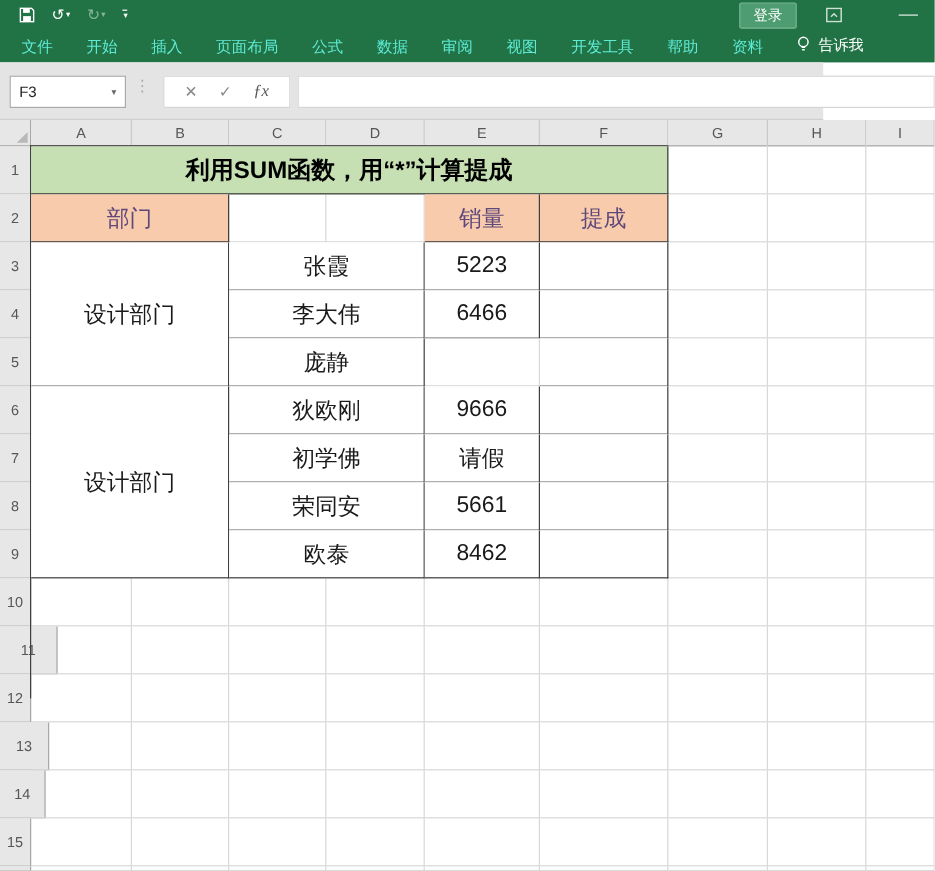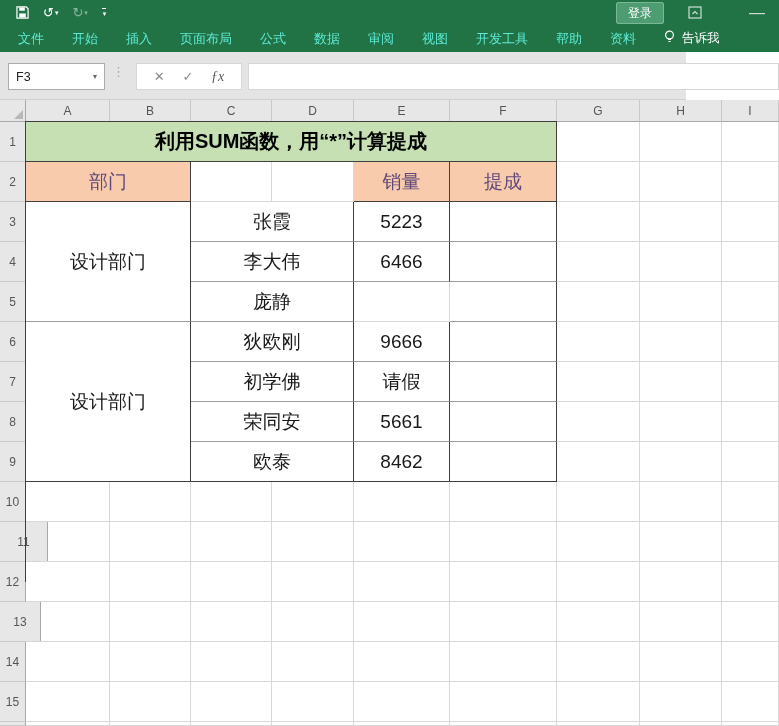--- a/index.html
+++ b/index.html
@@ -148,21 +148,21 @@
     <div class="rowhdr" style="left: 0px; top: 142px; width: 26px; height: 40px;">4</div>
     <div class="rowhdr" style="left: 0px; top: 182px; width: 26px; height: 40px;">5</div>
     <div class="rowhdr" style="left: 0px; top: 222px; width: 26px; height: 40px;">6</div>
     <div class="rowhdr" style="left: 0px; top: 262px; width: 26px; height: 40px;">7</div>
     <div class="rowhdr" style="left: 0px; top: 302px; width: 26px; height: 40px;">8</div>
     <div class="rowhdr" style="left: 0px; top: 342px; width: 26px; height: 40px;">9</div>
     <div class="rowhdr" style="left: 0px; top: 382px; width: 26px; height: 40px;">10</div>
     <div class="rowhdr" style="left: 0px; top: 422px; width: 48px; height: 40px;">11</div>
     <div class="rowhdr" style="left: 0px; top: 462px; width: 26px; height: 40px;">12</div>
     <div class="rowhdr" style="left: 0px; top: 502px; width: 41px; height: 40px;">13</div>
-    <div class="rowhdr" style="left: 0px; top: 542px; width: 26px; height: 40px;">14</div>
+    <div class="rowhdr" style="left: 0px; top: 542px; width: 38px; height: 40px;">14</div>
     <div class="rowhdr" style="left: 0px; top: 582px; width: 26px; height: 40px;">15</div>
     <div class="rowhdr" style="left: 0px; top: 622px; width: 26px; height: 4px;"></div>
     <div class="gridcell" style="left: 26px; top: 22px; width: 84px; height: 40px;"></div>
     <div class="gridcell" style="left: 110px; top: 22px; width: 81px; height: 40px;"></div>
     <div class="gridcell" style="left: 191px; top: 22px; width: 81px; height: 40px;"></div>
     <div class="gridcell" style="left: 272px; top: 22px; width: 82px; height: 40px;"></div>
     <div class="gridcell" style="left: 354px; top: 22px; width: 96px; height: 40px;"></div>
     <div class="gridcell" style="left: 450px; top: 22px; width: 107px; height: 40px;"></div>
     <div class="gridcell" style="left: 557px; top: 22px; width: 83px; height: 40px;"></div>
     <div class="gridcell" style="left: 640px; top: 22px; width: 82px; height: 40px;"></div>

